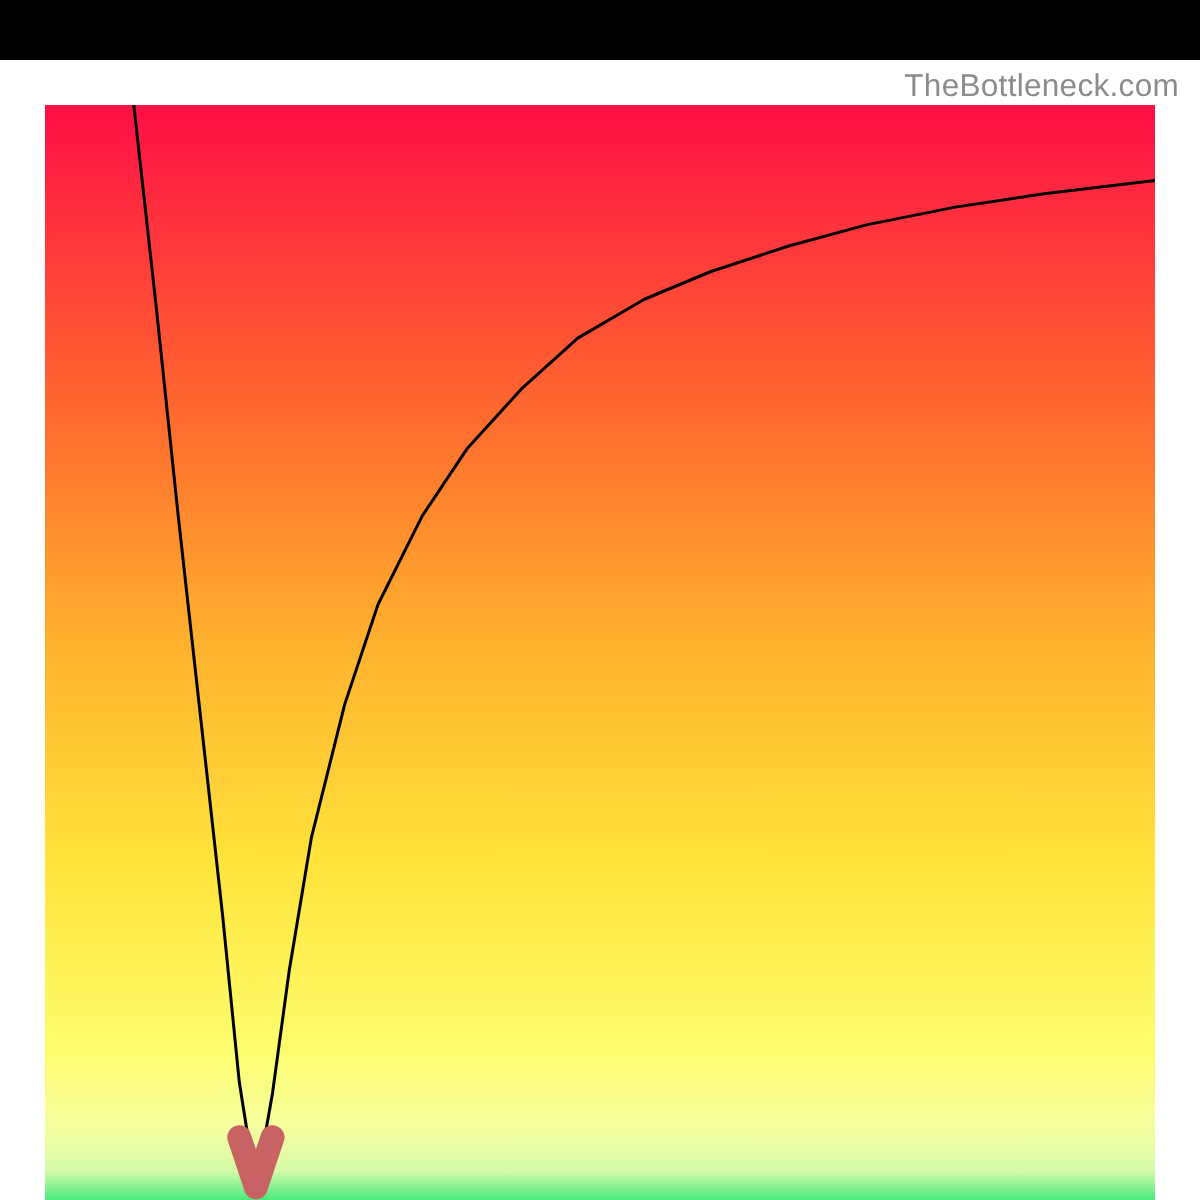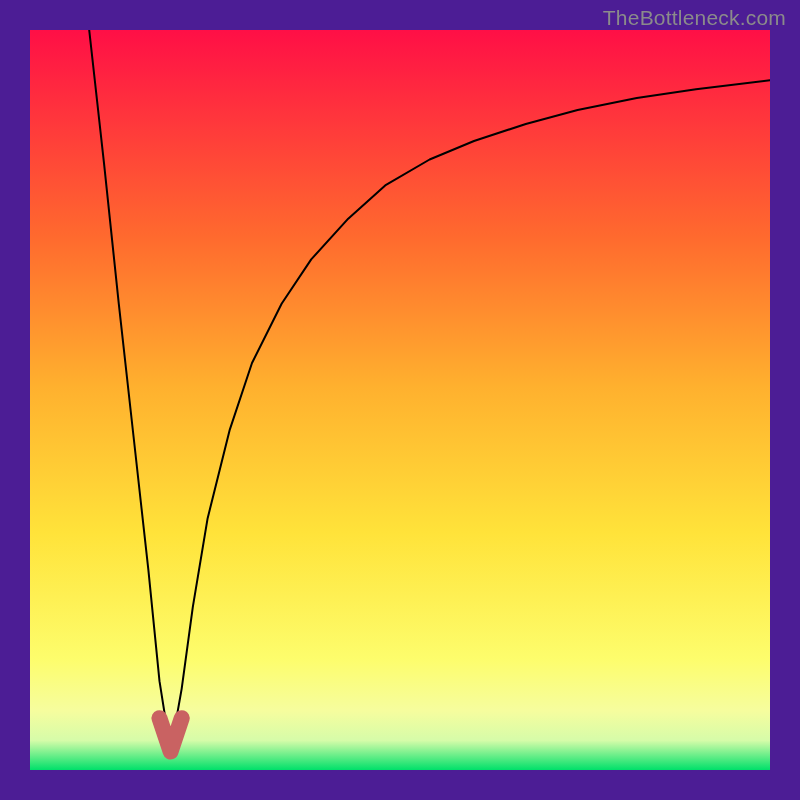--- a/index.html
+++ b/index.html
@@ -7,21 +7,22 @@
     padding: 0;
     width: 800px;
     height: 800px;
     overflow: hidden;
     background: #000;
     font-family: Arial, Helvetica, sans-serif;
   }
   .frame {
     position: absolute;
     inset: 0;
-    background: #4c1d95;
+    background: #ffffff;
+    margin-top: 40px;
   }
   .plot {
     position: absolute;
     left: 30px;
     top: 30px;
     width: 740px;
     height: 740px;
     overflow: hidden;
   }
   .gradient {

